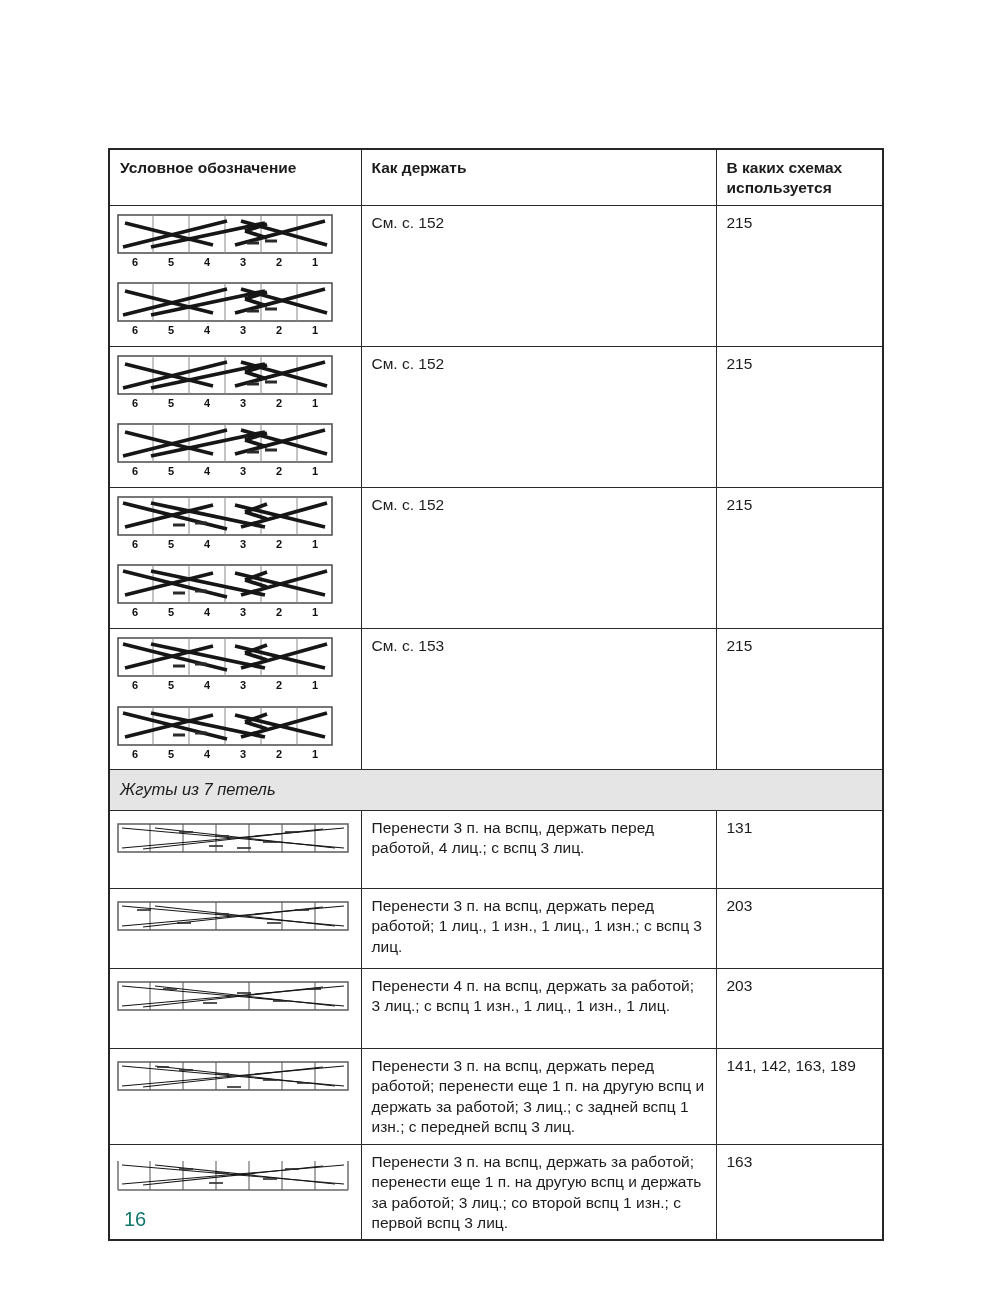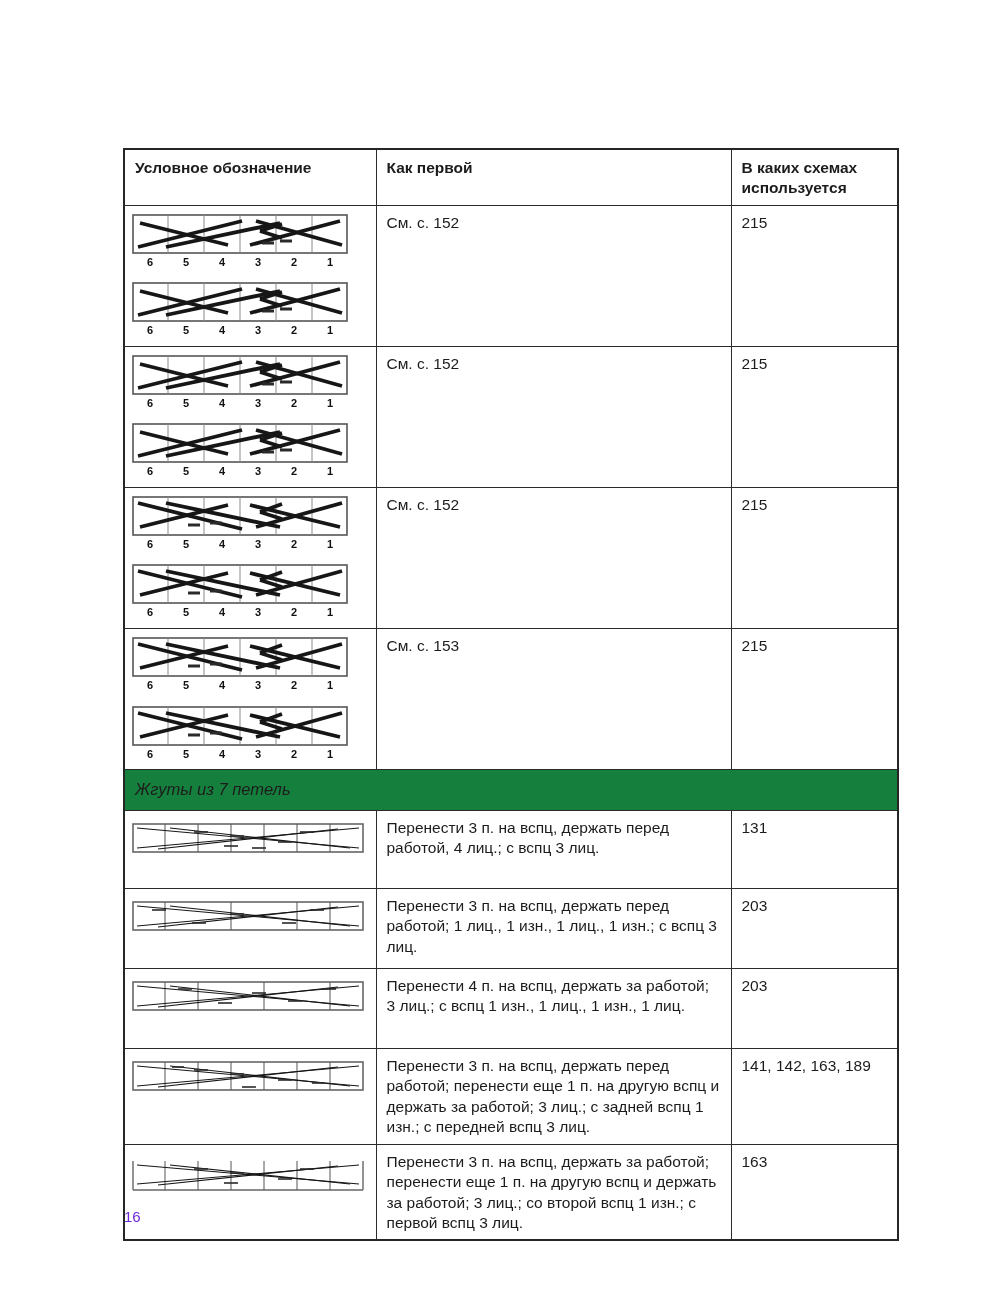--- a/index.html
+++ b/index.html
@@ -4,62 +4,62 @@
 <style>
   html,body{margin:0;padding:0;}
   body{
     width:1000px;height:1312px;position:relative;
     background:#ffffff;color:#1a1a1a;
     font-family:"Liberation Sans","DejaVu Sans",sans-serif;
     -webkit-font-smoothing:antialiased;
   }
   .sheet{position:absolute;inset:0;background:#fff;}
   table.symbols{
-    position:absolute;left:123px;top:148px;width:774px;
+    position:absolute;left:108px;top:148px;width:774px;
     border-collapse:collapse;table-layout:fixed;
     border:2px solid #262626;
   }
   th,td{
     border:1.5px solid #2b2b2b;
     vertical-align:top;text-align:left;
     padding:7px 10px 6px 10px;
     font-size:15.5px;line-height:1.32;color:#1c1c1c;
     overflow:hidden;
   }
   thead th{font-weight:bold;height:52px;box-sizing:border-box;padding-top:8px;}
   td.symcell{padding:8px 6px 4px 7px;}
   td.howcell{hyphens:auto;}
   td.schemecell{white-space:nowrap;}
   tr.sectionrow td{
-    background:#15803d;
+    background:#e5e5e5;
     font-style:italic;font-size:16.5px;
     padding:9px 10px;height:40px;box-sizing:border-box;
     font-weight:500;
   }
   .chart{margin:0 0 13px 0;}
   .chart:last-child{margin-bottom:4px;}
   .ticks{display:flex;width:216px;margin-top:1px;}
   .ticks span{flex:1;text-align:center;font-size:11px;font-weight:bold;color:#111;}
-  .pagenum{position:absolute;left:124px;top:1208px;font-size:15px;color:#6d28d9;}
+  .pagenum{position:absolute;left:124px;top:1208px;font-size:20px;color:#0f766e;}
   svg{display:block;}
 </style>
 </head>
 <body>
 
 <div class="sheet">
   <table class="symbols">
     <colgroup>
       <col style="width:252px">
         <col style="width:355px">
         <col style="width:167px">
     </colgroup>
     <thead>
       <tr>
         <th>Условное обозначение</th>
-        <th>Как первой</th>
+        <th>Как держать</th>
         <th>В каких схемах используется</th>
       </tr>
     </thead>
     <tbody id="tbody">
         <tr style="height: 125px;">
           <td class="symcell">
             <div class="chart">
               <svg width="216" height="40" viewBox="0 0 216 40">
                 <rect x="1" y="1" width="214" height="38" fill="none" stroke="#555" stroke-width="1.6"></rect>
                 <line x1="36" y1="1" x2="36" y2="39" stroke="#8a8a8a" stroke-width="1"></line>

